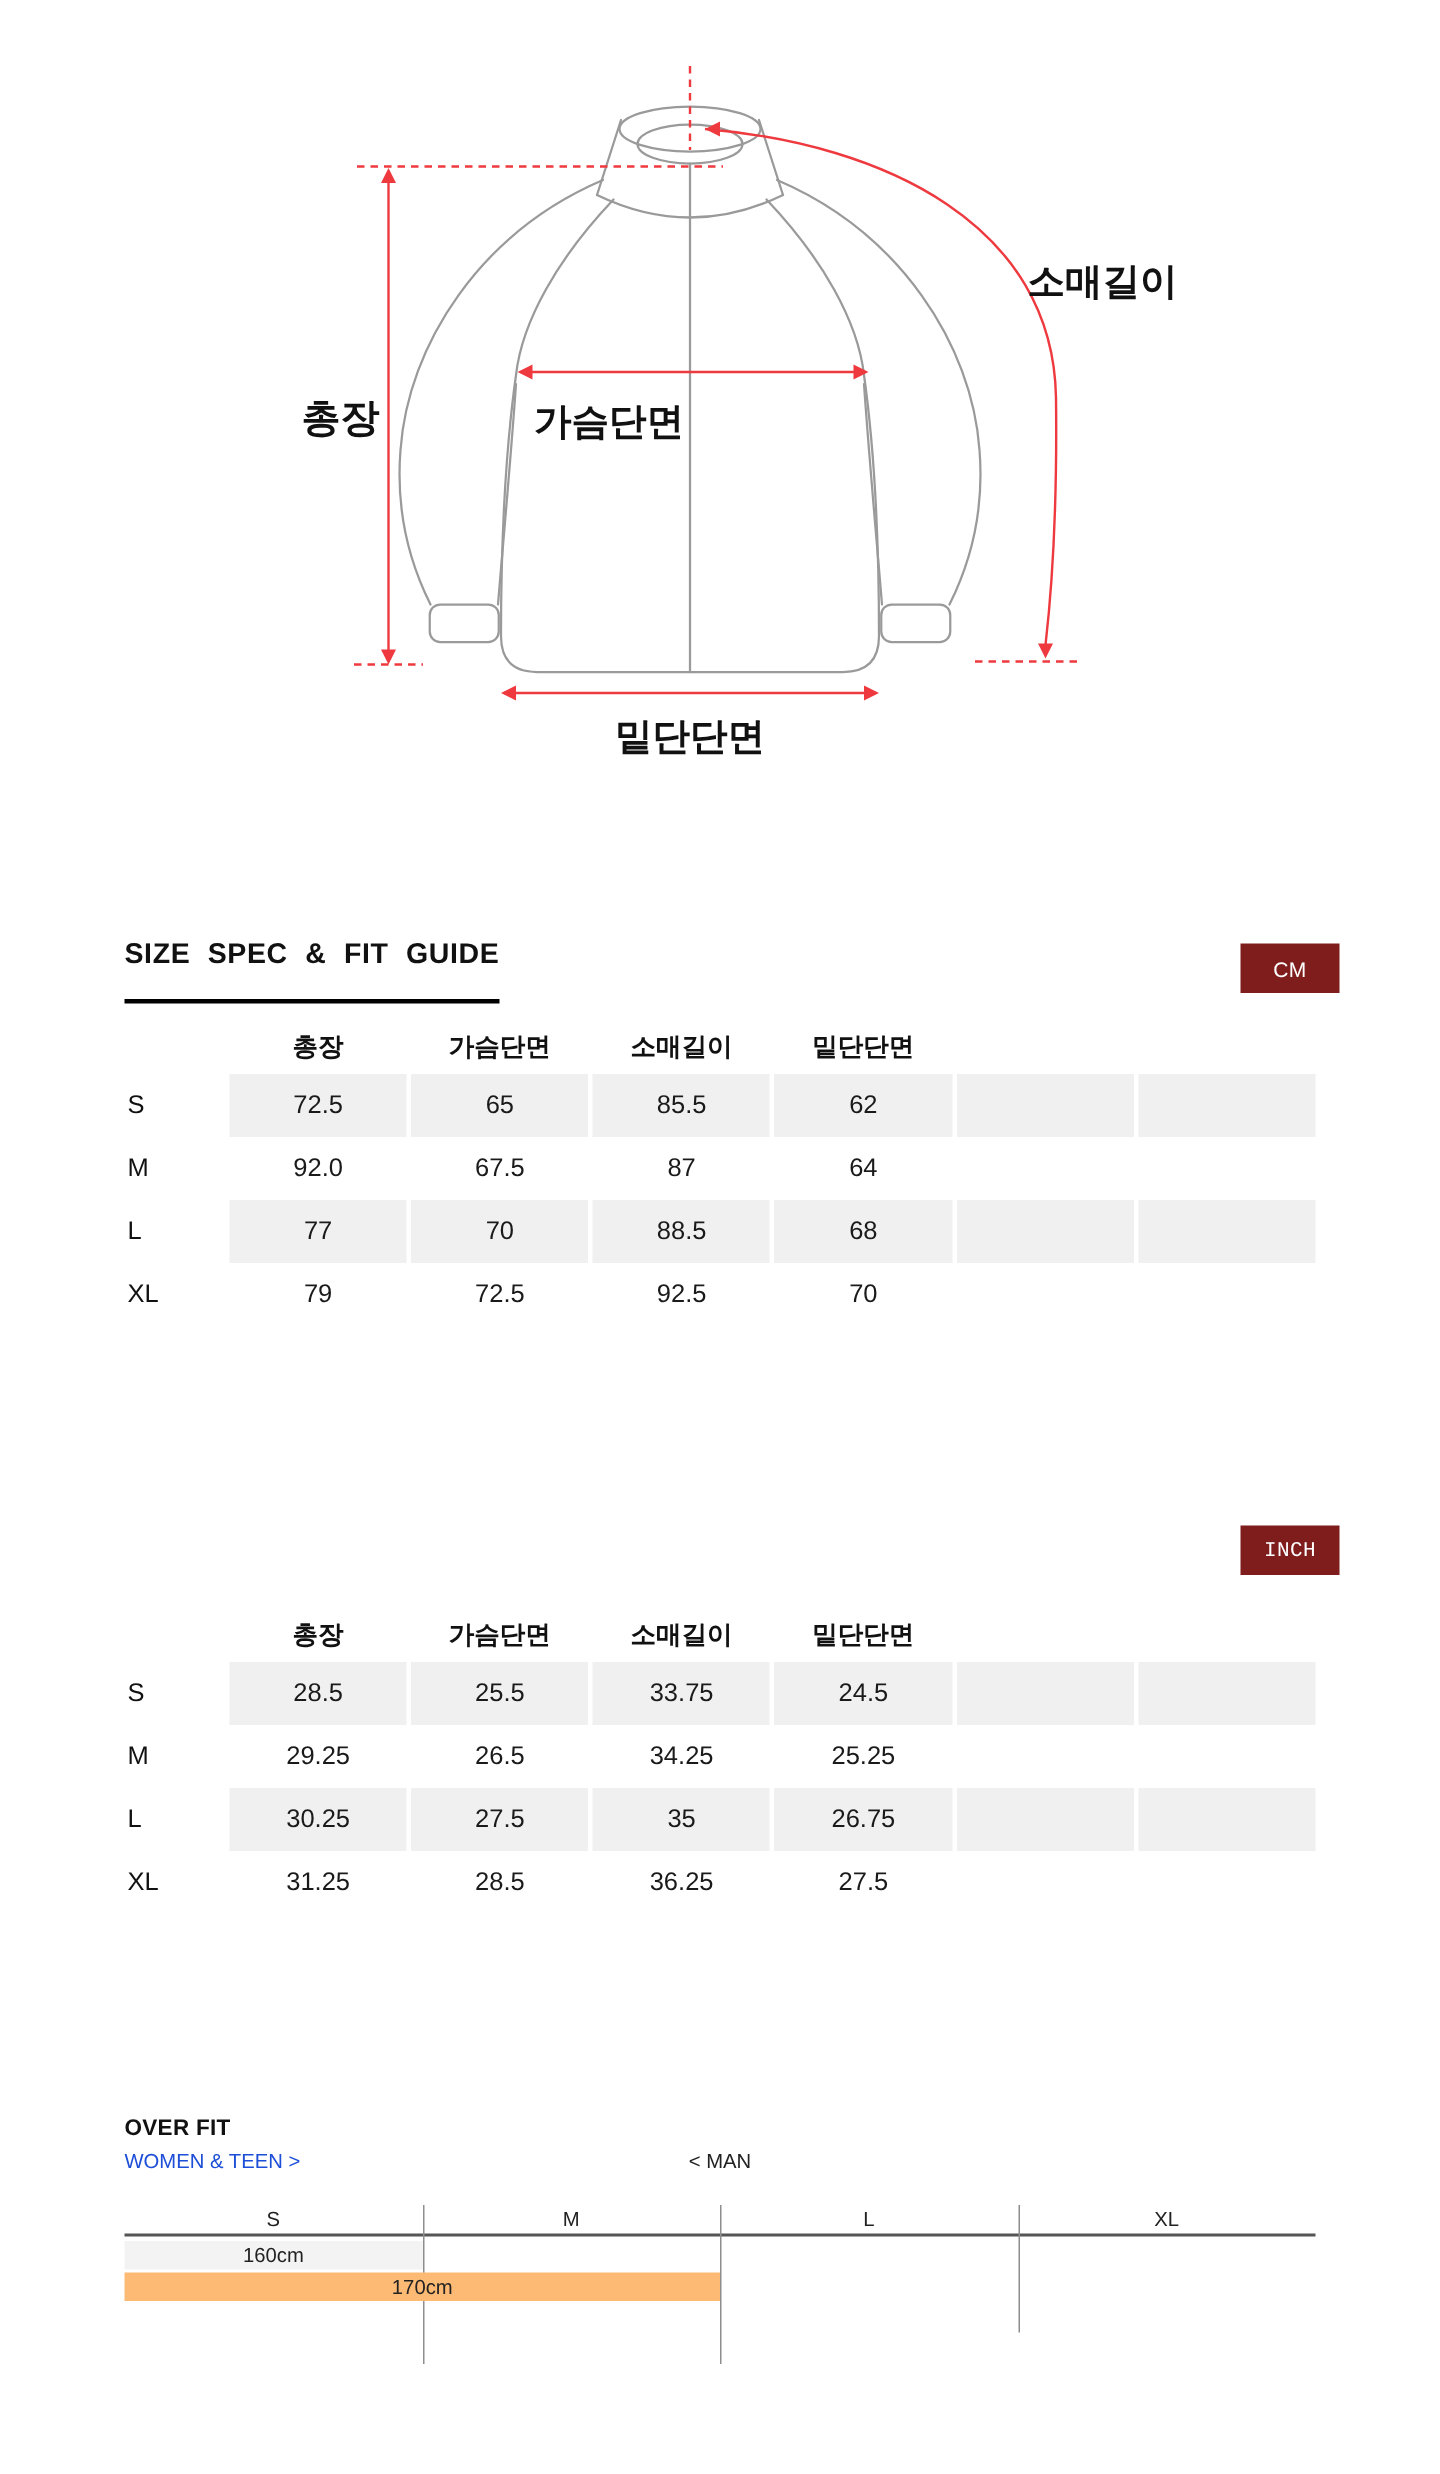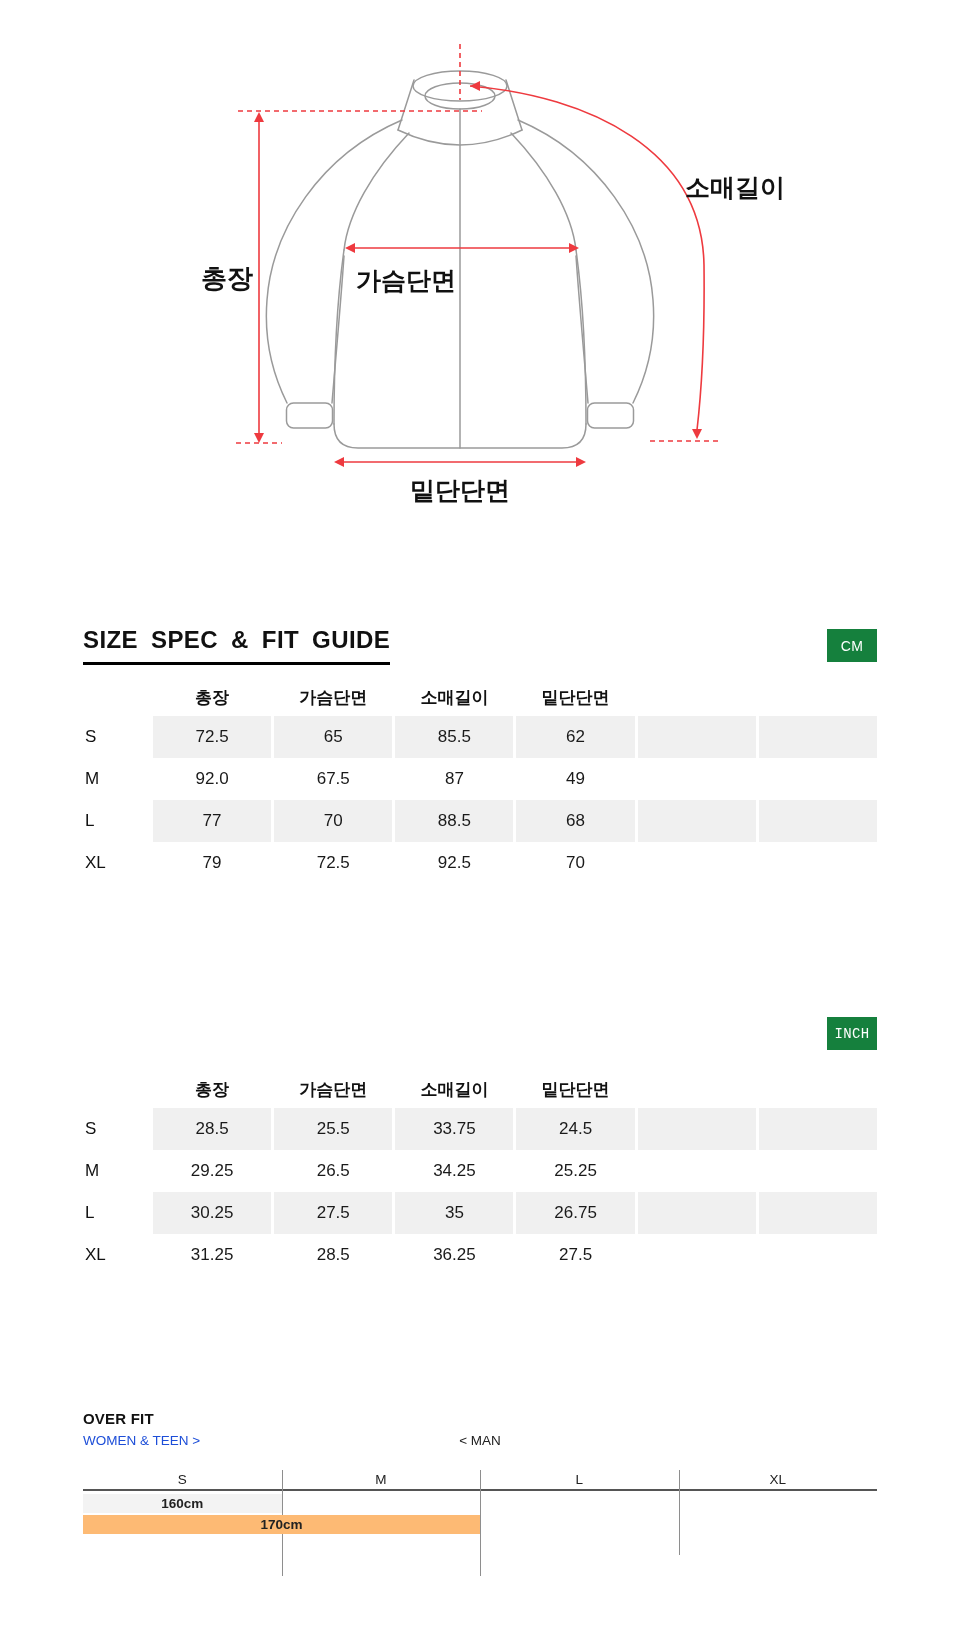--- a/index.html
+++ b/index.html
@@ -5,25 +5,25 @@
   html,body{margin:0;padding:0;background:#fff;}
   .page{
     position:relative;width:960px;height:1649px;background:#fff;overflow:hidden;
     font-family:"Liberation Sans","DejaVu Sans",sans-serif;color:#111;
   }
   
   .diagram-svg{position:absolute;top:0;left:0;}
   .diagram-svg text{font-family:"Liberation Sans","DejaVu Sans",sans-serif;font-weight:700;fill:#111;}
   
   .spec-heading{
-    position:absolute;left:83px;top:626px;font-size:24px;font-weight:800;
-    letter-spacing:.4px;word-spacing:6px;border-bottom:3px solid #000;padding-bottom:8px;
+    position:absolute;left:83px;top:626px;font-size:19px;font-weight:800;
+    letter-spacing:.4px;word-spacing:6px;border-bottom:3px solid #000;padding-bottom:18px;
   }
   .unit-badge{
-    position:absolute;width:50px;height:33px;background:#15803d;color:#fff;
+    position:absolute;width:66px;height:33px;background:#7f1d1d;color:#fff;
     display:flex;align-items:center;justify-content:center;font-size:14px;letter-spacing:.3px;text-align:center;
   }
   .badge-cm{left:827px;top:629px;}
   .badge-inch{left:827px;top:1017px;font-family:Liberation Mono, monospace;}
   
   .spec-table{position:absolute;left:83px;width:794px;}
   .table-cm{top:679px;}
   .table-inch{top:1071px;}
   .spec-table .row{
     display:grid;grid-template-columns:67px repeat(6,1fr);column-gap:3px;
@@ -41,21 +41,21 @@
   .overfit-right{position:absolute;top:1433px;left:83px;width:794px;text-align:center;font-size:13.5px;color:#222;}
   .fit-chart{position:absolute;left:83px;top:1470px;width:794px;height:110px;}
   .fit-chart .size-head{
     position:absolute;top:0;height:19px;display:flex;align-items:center;justify-content:center;
     font-size:13.5px;color:#222;width:25%;
   }
   .fit-chart .head-rule{position:absolute;top:19px;left:0;width:100%;height:2px;background:#555;}
   .fit-chart .vline{position:absolute;top:0;width:1px;background:#8e8e8e;}
   .fit-chart .fit-bar{
     position:absolute;height:19px;display:flex;align-items:center;justify-content:center;
-    font-size:13.5px;color:#222;font-weight:bold;
+    font-size:13.5px;color:#222;
   }
 </style>
 </head>
 <body>
 
 <div class="page">
 
   <svg class="diagram-svg" width="960" height="520" viewBox="0 0 960 520">
     <g fill="none" stroke="#9a9a9a" stroke-width="1.5" stroke-linecap="round">
       <ellipse cx="460" cy="86" rx="47" ry="15"></ellipse>
@@ -130,21 +130,21 @@
         <div class="cell value">85.5</div>
         <div class="cell value">62</div>
         <div class="cell value"></div>
         <div class="cell value"></div>
       </div>
       <div class="row data-row">
         <div class="cell label">M</div>
         <div class="cell value">92.0</div>
         <div class="cell value">67.5</div>
         <div class="cell value">87</div>
-        <div class="cell value">49</div>
+        <div class="cell value">64</div>
         <div class="cell value"></div>
         <div class="cell value"></div>
       </div>
       <div class="row data-row striped">
         <div class="cell label">L</div>
         <div class="cell value">77</div>
         <div class="cell value">70</div>
         <div class="cell value">88.5</div>
         <div class="cell value">68</div>
         <div class="cell value"></div>

